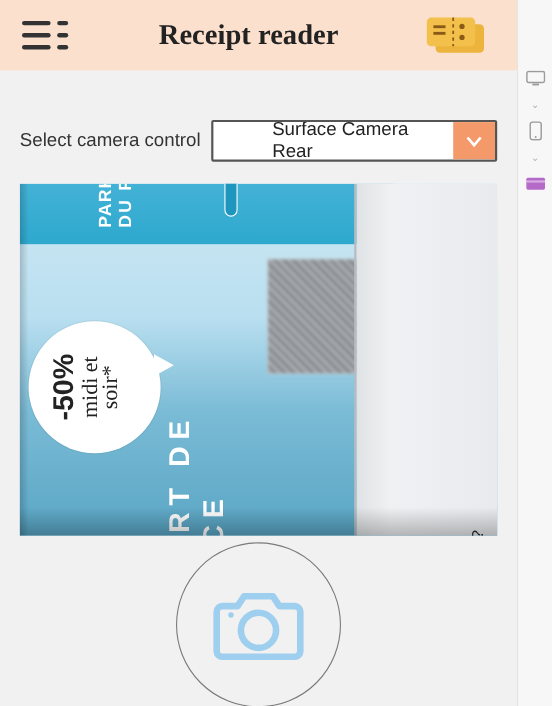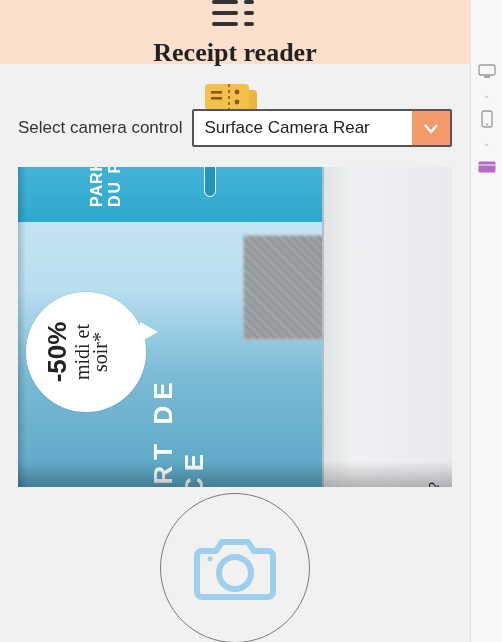--- a/index.html
+++ b/index.html
@@ -44,21 +44,20 @@
     height: 642px;
     background: #f1f1f1;
   }
   .app-header {
     height: 64px;
     background: #fbe0cd;
     display: flex;
     align-items: center;
     padding: 0 20px;
     gap: 12px;
-    flex-direction: column;
   }
   .hamburger {
     width: 46px;
     height: 36px;
     display: flex;
     flex-direction: column;
     justify-content: center;
     gap: 7px;
   }
   .hamburger .row {
@@ -100,20 +99,21 @@
     white-space: nowrap;
   }
   .select-wrap {
     flex: 1;
     display: flex;
     height: 38px;
     border: 2px solid #555;
     border-radius: 2px;
     overflow: hidden;
     background: #fff;
+    padding-left: 43px;
   }
   .select-value {
     flex: 1;
     padding: 0 10px;
     display: flex;
     align-items: center;
     font-size: 17px;
     color: #222;
   }
   .select-caret {

